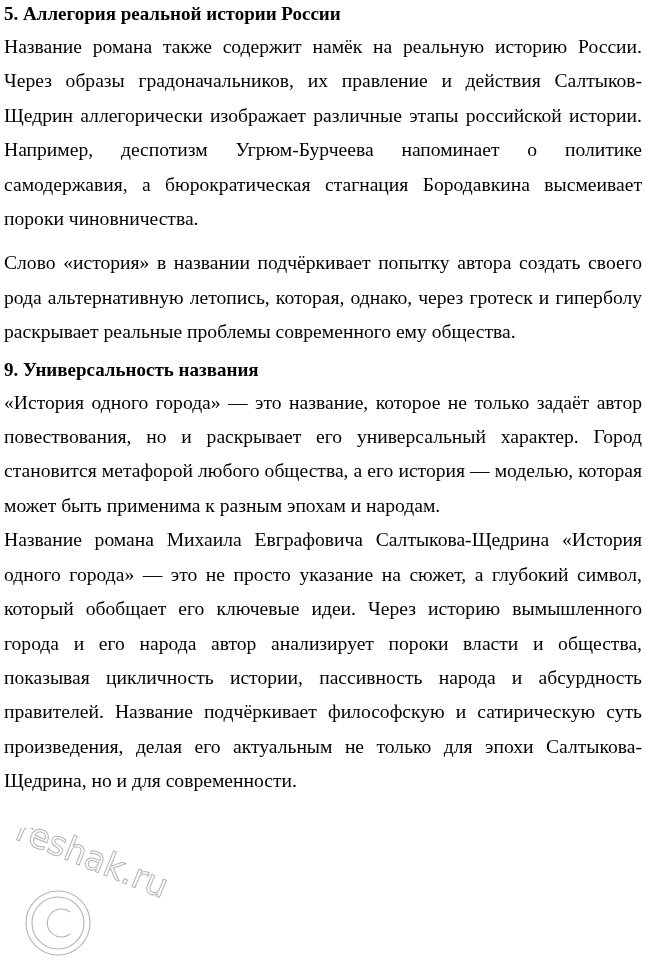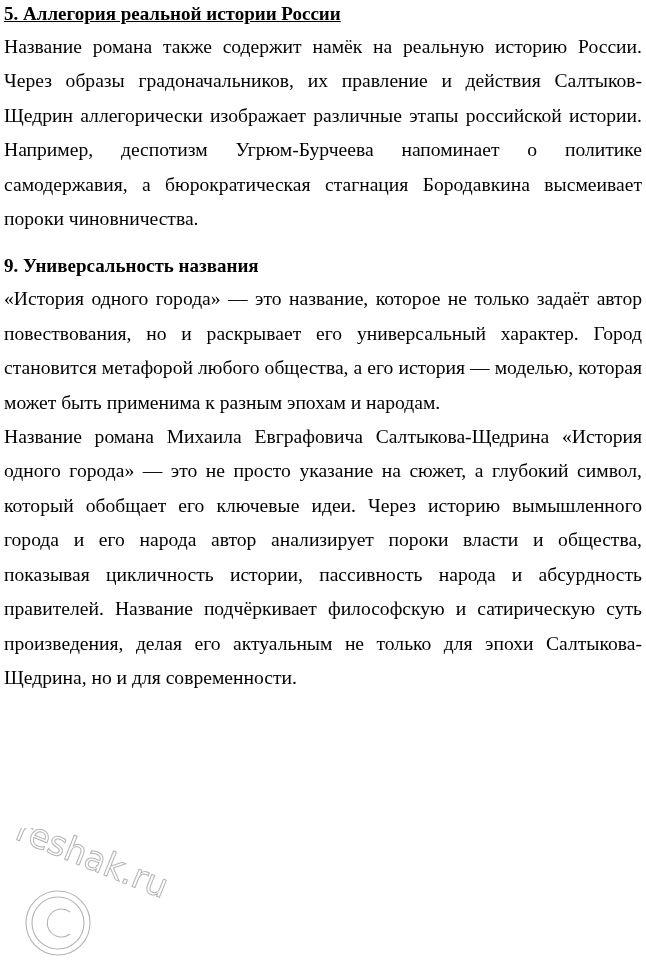--- a/index.html
+++ b/index.html
@@ -24,21 +24,20 @@
     .header-row {
       position: relative;
       height: 28px;
     }
     .heading {
       font-weight: bold;
       font-size: 19px;
       line-height: 28px;
       margin: 0;
       white-space: nowrap;
-      text-decoration: underline;
     }
     .copyright {
       position: absolute;
       right: 2px;
       top: 0;
       font-size: 19px;
       line-height: 28px;
       white-space: nowrap;
     }
     p {
@@ -69,20 +68,21 @@
 </head>
 <body>
 
 <div class="page">
   <div class="header-row">
     <h2 class="heading">5. Аллегория реальной истории России</h2>
   </div>
 
   <p class="para">Название романа также содержит намёк на реальную историю России. Через образы градоначальников, их правление и действия Салтыков-Щедрин аллегорически изображает различные этапы российской истории. Например, деспотизм Угрюм-Бурчеева напоминает о политике самодержавия, а бюрократическая стагнация Бородавкина высмеивает пороки чиновничества.</p>
   <div class="gap"></div>
+  <p>Слово «история» в названии подчёркивает попытку автора создать своего рода альтернативную летопись, которая, однако, через гротеск и гиперболу раскрывает реальные проблемы современного ему общества.</p>
 
   <div class="heading-block">9. Универсальность названия</div>
   <p>«История одного города» — это название, которое не только задаёт автор повествования, но и раскрывает его универсальный характер. Город становится метафорой любого общества, а его история — моделью, которая может быть применима к разным эпохам и народам.</p>
 
   <p>Название романа Михаила Евграфовича Салтыкова-Щедрина «История одного города» — это не просто указание на сюжет, а глубокий символ, который обобщает его ключевые идеи. Через историю вымышленного города и его народа автор анализирует пороки власти и общества, показывая цикличность истории, пассивность народа и абсурдность правителей. Название подчёркивает философскую и сатирическую суть произведения, делая его актуальным не только для эпохи Салтыкова-Щедрина, но и для современности.</p>
 </div>
 
 <svg class="watermark" viewBox="0 0 170 134" xmlns="http://www.w3.org/2000/svg">
   <g fill="none" stroke="#9a9a9a" stroke-width="1.1" opacity="0.75">
     <circle cx="58" cy="95" r="32"></circle>

